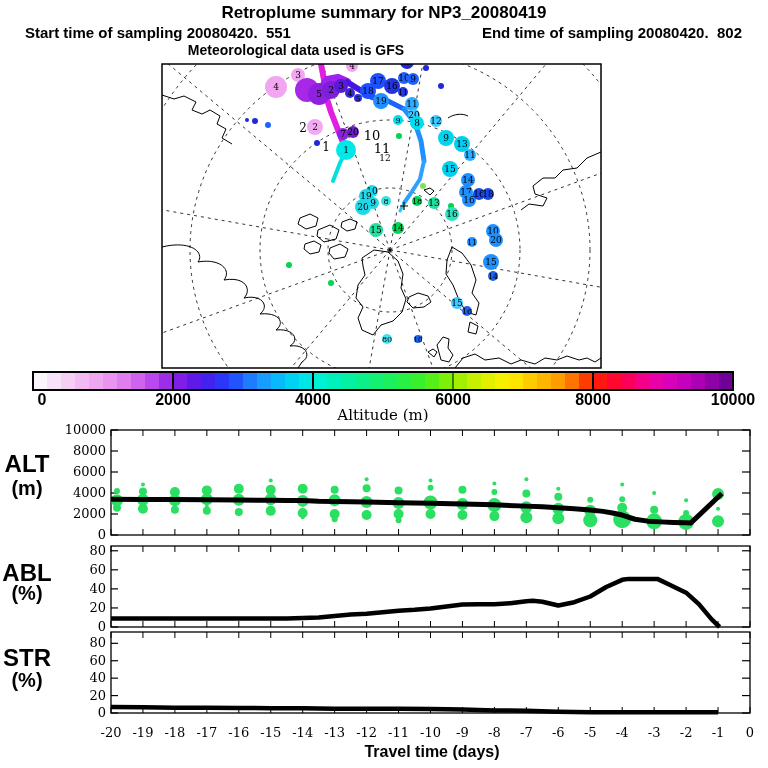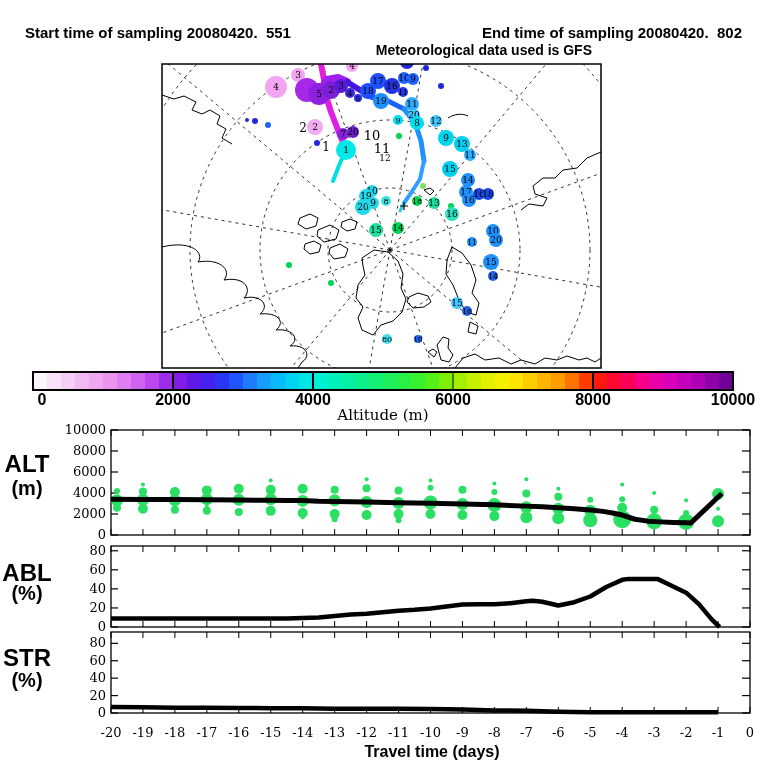--- a/index.html
+++ b/index.html
@@ -2,29 +2,30 @@
 <html><head>
 <meta charset="utf-8">
 <style>
   html,body{margin:0;padding:0;background:#fff;}
   .page{position:relative;width:768px;height:768px;background:#fff;overflow:hidden;
         font-family:"Liberation Sans",sans-serif;color:#000;}
   .t1{position:absolute;top:3px;left:0;width:768px;text-align:center;
       font-weight:bold;font-size:17px;white-space:pre;}
   .t2{position:absolute;top:24px;left:25px;width:717px;display:flex;
       justify-content:space-between;font-weight:bold;font-size:15px;white-space:pre;}
-  .t3{position:absolute;top:42px;left:0;width:592px;text-align:right;
+  .t3{position:absolute;top:42px;left:0;width:592px;text-align:center;
       font-weight:bold;font-size:14px;white-space:pre;}
   svg{position:absolute;top:0;left:0;}
   svg text{user-select:none;}
 </style>
 </head>
 <body>
 
 <div class="page">
+  <div class="t1">Retroplume summary for NP3_20080419</div>
   <div class="t2">
     <span>Start time of sampling 20080420.  551</span>
     <span>End time of sampling 20080420.  802</span>
   </div>
   <div class="t3">Meteorological data used is GFS</div>
   <svg id="fig" width="768" height="768" viewBox="0 0 768 768">
       <defs>
         <clipPath id="mapclip">
           <rect x="162" y="64" width="439" height="304"></rect>
         </clipPath>

